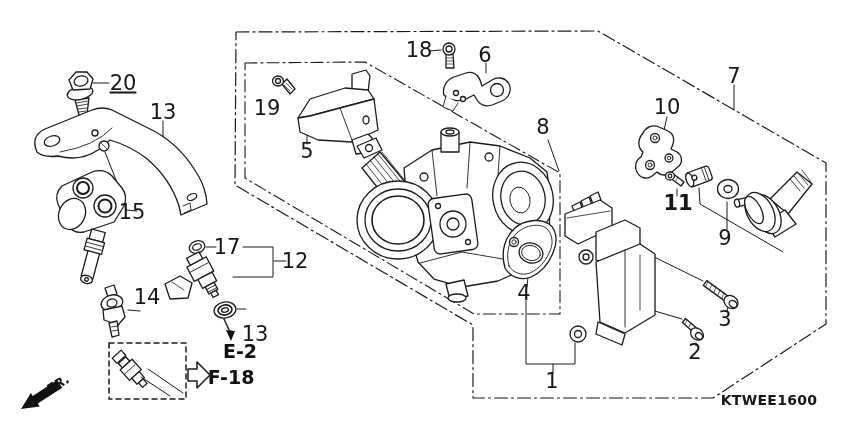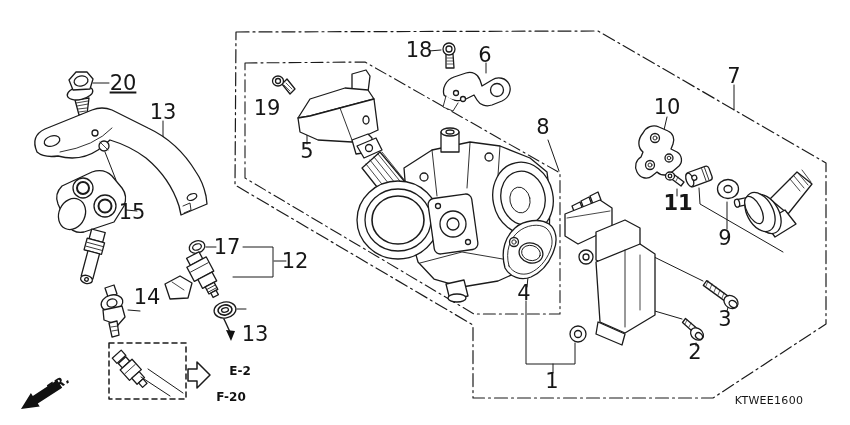--- a/index.html
+++ b/index.html
@@ -1,25 +1,25 @@
 <!DOCTYPE html>
 <html><head>
 <meta charset="utf-8">
 <style>
   html,body{margin:0;padding:0;background:#fff;}
   .stage{position:relative;width:850px;height:425px;background:#fff;overflow:hidden;
          font-family:"DejaVu Sans",sans-serif;}
   .stage svg{position:absolute;left:0;top:0;}
   .callout{position:absolute;transform:translate(-50%,-50%);font-size:21px;color:#161616;
            line-height:1;white-space:nowrap;}
-  .ref{position:absolute;transform:translate(-50%,-50%);font-size:12px;font-weight:700;
-       color:#111;line-height:1;white-space:nowrap;margin-top:20px;}
+  .ref{position:absolute;transform:translate(-50%,-50%);font-size:19px;font-weight:700;
+       color:#111;line-height:1;white-space:nowrap;}
   .fr{position:absolute;transform:translate(-50%,-50%) rotate(-33deg);font-size:13px;
       font-weight:700;font-style:italic;color:#111;line-height:1;}
-  .code{position:absolute;transform:translate(-50%,-50%);font-size:11px;font-weight:400;
+  .code{position:absolute;transform:translate(-50%,-50%);font-size:14px;font-weight:700;
         letter-spacing:.3px;color:#161616;line-height:1;}
 </style>
 </head>
 <body>
 
 <div class="stage">
 
 <svg width="850" height="425" viewBox="0 0 850 425" stroke="#1b1b1b" fill="none" stroke-width="1.3" stroke-linecap="round" stroke-linejoin="round">
 
   <g stroke-width="1.2" stroke-dasharray="13 4 2 4">
@@ -349,17 +349,17 @@
 <div class="callout" style="left:255px;top:310px;margin-top:24px;">13</div>
 <div class="callout" style="left:147px;top:297px;">14</div>
 <div class="callout" style="left:132px;top:212px;">15</div>
 <div class="callout" style="left:163px;top:112px;">13</div>
 <div class="callout" style="left:227px;top:247px;">17</div>
 <div class="callout" style="left:419px;top:50px;">18</div>
 <div class="callout" style="left:267px;top:108px;">19</div>
 <div class="callout" style="left:123px;top:83px;text-decoration:underline;">20</div>
 
 <div class="ref" style="left:240px;top:351px;">E-2</div>
-<div class="ref" style="left:231px;top:377px;">F-20</div>
+<div class="ref" style="left:231px;top:377px;">F-18</div>
 <div class="fr" style="left:58px;top:384px;">FR.</div>
 <div class="code" style="left:769px;top:400px;">KTWEE1600</div>
 
 </div>
 
 </body></html>

